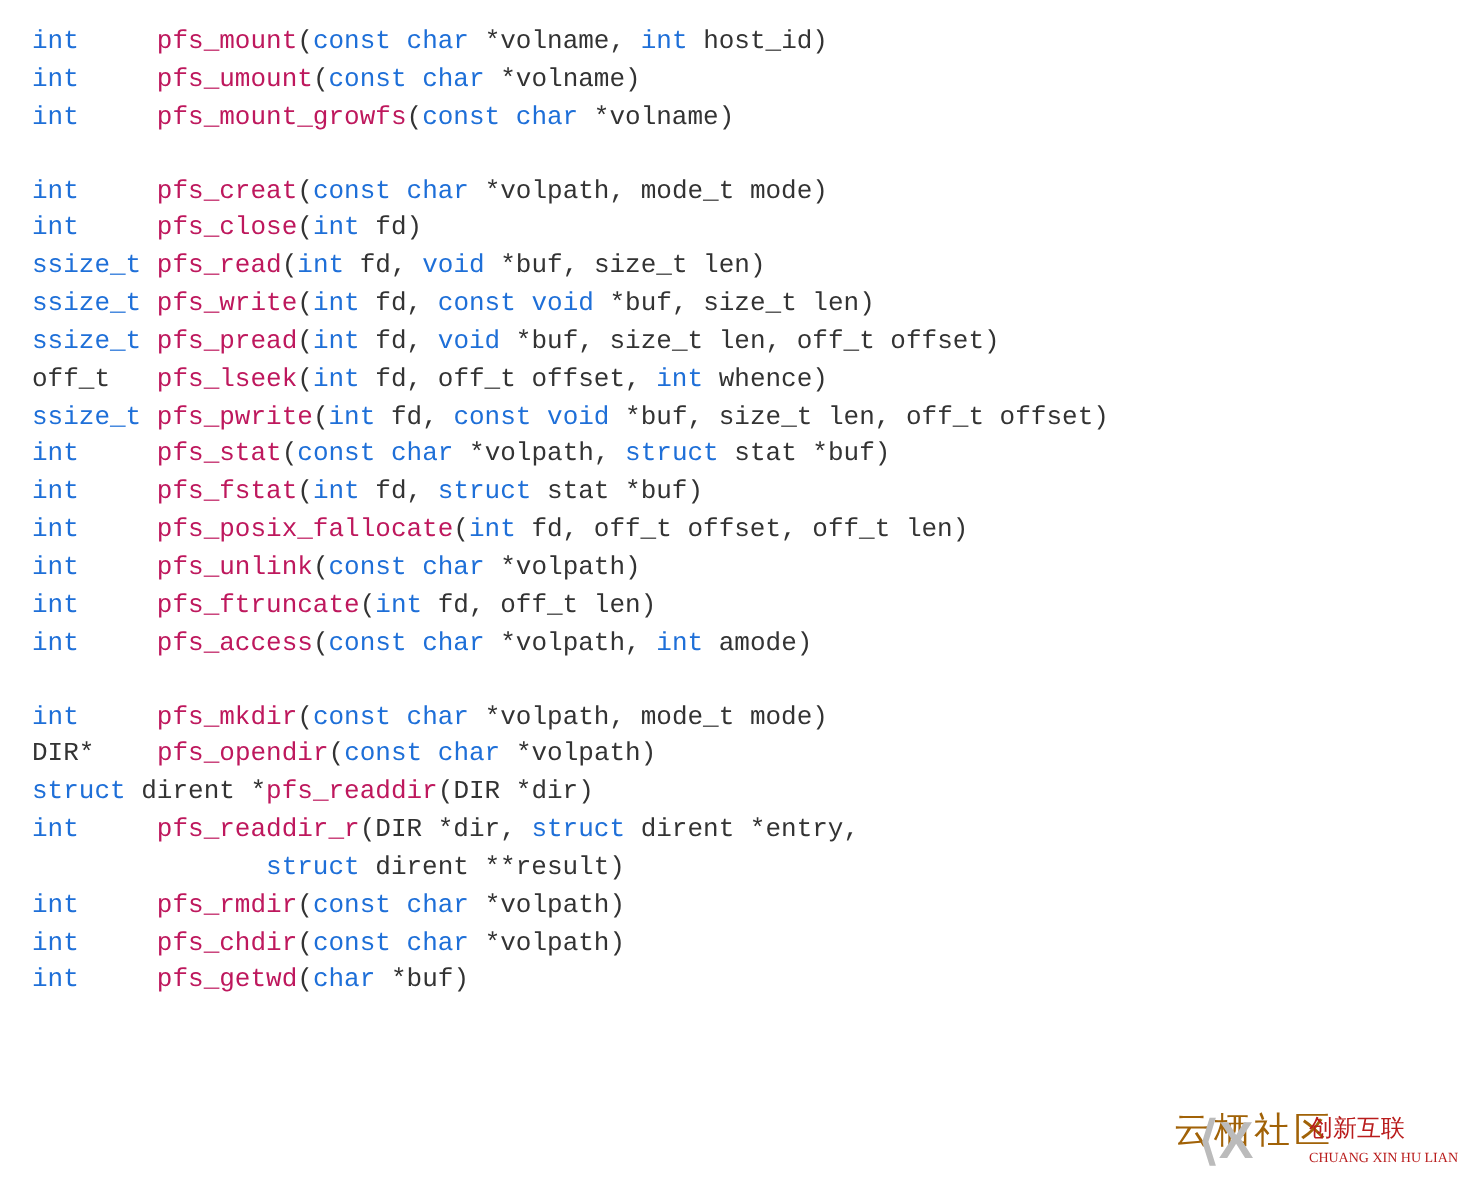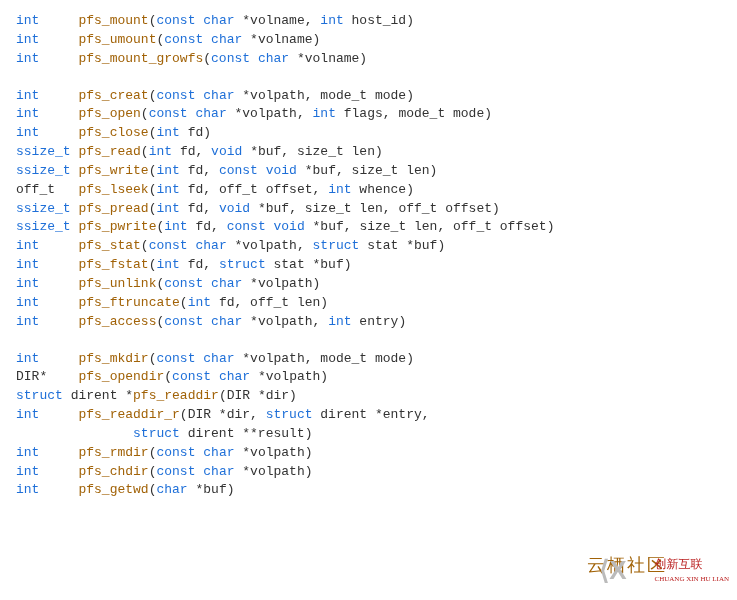--- a/index.html
+++ b/index.html
@@ -8,21 +8,21 @@
     background: #ffffff;
     font-family: "Courier New", Consolas, monospace;
     font-size: 13px;
     line-height: 1.45;
     color: #333;
     width: 737px;
     box-sizing: border-box;
   }
   .line { white-space: pre; }
   .kw-type { color: #1e6fd8; }   
-  .fn { color: #a16207; }
+  .fn { color: #be185d; }
   .param { color: #333; }
   .spacer { height: 18px; }
   .watermark-text {
     position: fixed;
     right: 70px;
     bottom: 22px;
     color: #a16207;
     font-family: sans-serif;
     font-size: 18px;
     letter-spacing: 2px;
@@ -55,32 +55,32 @@
 </style>
 </head>
 <body>
 
 <div id="code">
     <div class="line"><span class="kw-type">int</span>     <span class="fn">pfs_mount</span>(<span class="kw-type">const</span> <span class="kw-type">char</span> <span class="param">*volname</span>, <span class="kw-type">int</span> <span class="param">host_id</span>)</div>
     <div class="line"><span class="kw-type">int</span>     <span class="fn">pfs_umount</span>(<span class="kw-type">const</span> <span class="kw-type">char</span> <span class="param">*volname</span>)</div>
     <div class="line"><span class="kw-type">int</span>     <span class="fn">pfs_mount_growfs</span>(<span class="kw-type">const</span> <span class="kw-type">char</span> <span class="param">*volname</span>)</div>
     <div class="spacer"></div>
     <div class="line"><span class="kw-type">int</span>     <span class="fn">pfs_creat</span>(<span class="kw-type">const</span> <span class="kw-type">char</span> <span class="param">*volpath</span>, <span class="param">mode_t mode</span>)</div>
-    <div class="line"><span class="kw-type">int</span>     <span class="fn">pfs_open</span>(<span class="kw-type">const</span> <span class="kw-type">char</span> <span class="param">*volpath</span>, <span class="kw-type">int</span> <span class="param">flags</span>, <span class="param">mode_t mode</span>)</div>
     <div class="line"><span class="kw-type">int</span>     <span class="fn">pfs_close</span>(<span class="kw-type">int</span> <span class="param">fd</span>)</div>
     <div class="line"><span class="kw-type">ssize_t</span> <span class="fn">pfs_read</span>(<span class="kw-type">int</span> <span class="param">fd</span>, <span class="kw-type">void</span> <span class="param">*buf</span>, <span class="param">size_t len</span>)</div>
     <div class="line"><span class="kw-type">ssize_t</span> <span class="fn">pfs_write</span>(<span class="kw-type">int</span> <span class="param">fd</span>, <span class="kw-type">const</span> <span class="kw-type">void</span> <span class="param">*buf</span>, <span class="param">size_t len</span>)</div>
+    <div class="line"><span class="kw-type">ssize_t</span> <span class="fn">pfs_pread</span>(<span class="kw-type">int</span> <span class="param">fd</span>, <span class="kw-type">void</span> <span class="param">*buf</span>, <span class="param">size_t len</span>, <span class="param">off_t offset</span>)</div>
     <div class="line"><span class="param">off_t</span>   <span class="fn">pfs_lseek</span>(<span class="kw-type">int</span> <span class="param">fd</span>, <span class="param">off_t offset</span>, <span class="kw-type">int</span> <span class="param">whence</span>)</div>
-    <div class="line"><span class="kw-type">ssize_t</span> <span class="fn">pfs_pread</span>(<span class="kw-type">int</span> <span class="param">fd</span>, <span class="kw-type">void</span> <span class="param">*buf</span>, <span class="param">size_t len</span>, <span class="param">off_t offset</span>)</div>
     <div class="line"><span class="kw-type">ssize_t</span> <span class="fn">pfs_pwrite</span>(<span class="kw-type">int</span> <span class="param">fd</span>, <span class="kw-type">const</span> <span class="kw-type">void</span> <span class="param">*buf</span>, <span class="param">size_t len</span>, <span class="param">off_t offset</span>)</div>
     <div class="line"><span class="kw-type">int</span>     <span class="fn">pfs_stat</span>(<span class="kw-type">const</span> <span class="kw-type">char</span> <span class="param">*volpath</span>, <span class="kw-type">struct</span> <span class="param">stat *buf</span>)</div>
     <div class="line"><span class="kw-type">int</span>     <span class="fn">pfs_fstat</span>(<span class="kw-type">int</span> <span class="param">fd</span>, <span class="kw-type">struct</span> <span class="param">stat *buf</span>)</div>
+    <div class="line"><span class="kw-type">int</span>     <span class="fn">pfs_posix_fallocate</span>(<span class="kw-type">int</span> <span class="param">fd</span>, <span class="param">off_t offset</span>, <span class="param">off_t len</span>)</div>
     <div class="line"><span class="kw-type">int</span>     <span class="fn">pfs_unlink</span>(<span class="kw-type">const</span> <span class="kw-type">char</span> <span class="param">*volpath</span>)</div>
     <div class="line"><span class="kw-type">int</span>     <span class="fn">pfs_ftruncate</span>(<span class="kw-type">int</span> <span class="param">fd</span>, <span class="param">off_t len</span>)</div>
-    <div class="line"><span class="kw-type">int</span>     <span class="fn">pfs_access</span>(<span class="kw-type">const</span> <span class="kw-type">char</span> <span class="param">*volpath</span>, <span class="kw-type">int</span> <span class="param">entry</span>)</div>
+    <div class="line"><span class="kw-type">int</span>     <span class="fn">pfs_access</span>(<span class="kw-type">const</span> <span class="kw-type">char</span> <span class="param">*volpath</span>, <span class="kw-type">int</span> <span class="param">amode</span>)</div>
     <div class="spacer"></div>
     <div class="line"><span class="kw-type">int</span>     <span class="fn">pfs_mkdir</span>(<span class="kw-type">const</span> <span class="kw-type">char</span> <span class="param">*volpath</span>, <span class="param">mode_t mode</span>)</div>
     <div class="line"><span class="param">DIR*</span>    <span class="fn">pfs_opendir</span>(<span class="kw-type">const</span> <span class="kw-type">char</span> <span class="param">*volpath</span>)</div>
     <div class="line"><span class="kw-type">struct</span> <span class="param">dirent *</span><span class="fn">pfs_readdir</span>(<span class="param">DIR *dir</span>)</div>
     <div class="line"><span class="kw-type">int</span>     <span class="fn">pfs_readdir_r</span>(<span class="param">DIR *dir</span>, <span class="kw-type">struct</span> <span class="param">dirent *entry</span>,</div>
     <div class="line">               <span class="kw-type">struct</span> dirent **result)</div>
     <div class="line"><span class="kw-type">int</span>     <span class="fn">pfs_rmdir</span>(<span class="kw-type">const</span> <span class="kw-type">char</span> <span class="param">*volpath</span>)</div>
     <div class="line"><span class="kw-type">int</span>     <span class="fn">pfs_chdir</span>(<span class="kw-type">const</span> <span class="kw-type">char</span> <span class="param">*volpath</span>)</div>
     <div class="line"><span class="kw-type">int</span>     <span class="fn">pfs_getwd</span>(<span class="kw-type">char</span> <span class="param">*buf</span>)</div>
   </div>

